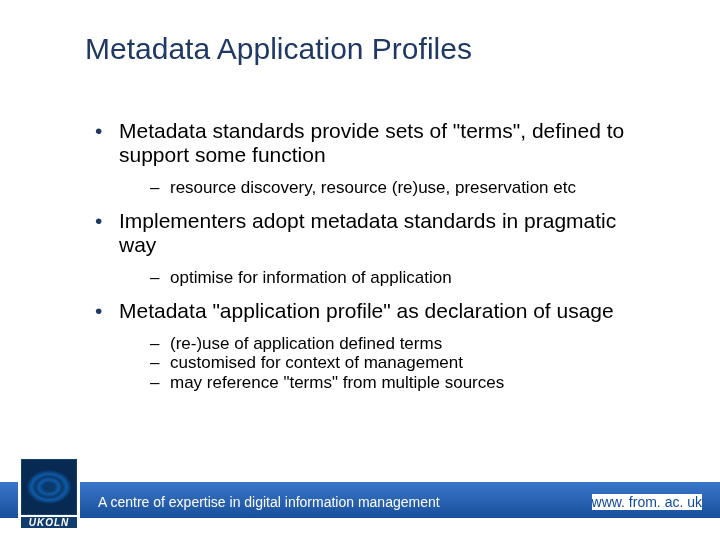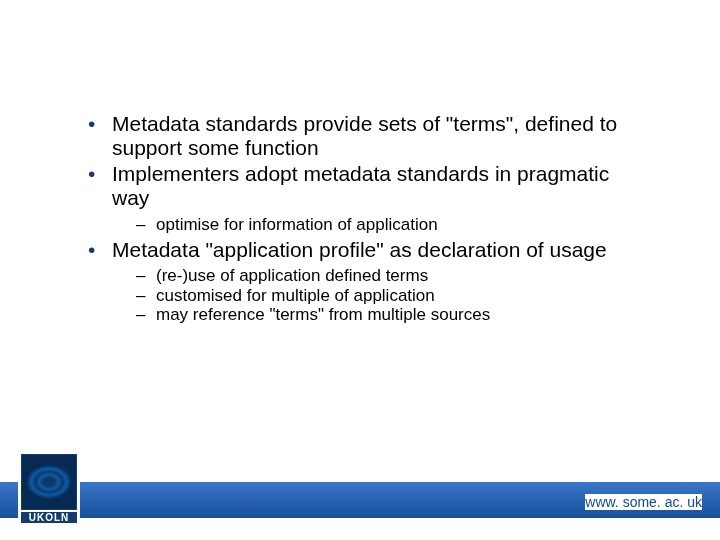--- a/index.html
+++ b/index.html
@@ -28,21 +28,21 @@
   }
   .body {
     position: absolute;
     left: 84px;
     top: 108px;
     width: 570px;
     font-size: 21px;
     line-height: 1.15;
   }
   .body ul {
-    margin: 4px;
+    margin: 11px;
     padding: 0;
     list-style: none;
   }
   .lvl1 > li {
     position: relative;
     padding-left: 24px;
     margin-bottom: 2px;
   }
   .lvl1 > li::before {
     content: "•";
@@ -97,22 +97,23 @@
   }
   .logo {
     position: absolute;
     left: 18px;
     bottom: 8px;
     width: 62px;
     height: 78px;
     display: flex;
     flex-direction: column;
     align-items: center;
-    justify-content: flex-start;
+    justify-content: center;
     background: #ffffff;
+    font-style: italic;
   }
   .logo-mark {
     width: 56px;
     height: 56px;
     background: radial-gradient(ellipse 60% 45% at 50% 50%, #0a3a6b 18%, #0e5aa8 30%, #0a3a6b 42%, #0e5aa8 54%, #072a52 70%);
     border: 1px solid #163e6e;
     box-sizing: border-box;
   }
   .logo-text {
     margin-top: 2px;
@@ -125,48 +126,53 @@
     width: 56px;
     text-align: center;
     box-sizing: border-box;
   }
 </style>
 </head>
 <body>
 
 <div class="slide">
 
+  <div class="title">Metadata Application Profiles</div>
 
   <div class="body">
     <ul class="lvl1">
       <li>
         <span>Metadata standards provide sets of "terms", defined to support some function</span>
+        <ul class="lvl2">
+          <li>resource discovery, resource (re)use, preservation etc</li>
+        </ul>
       </li>
       <li>
         <span>Implementers adopt metadata standards in pragmatic way</span>
         <ul class="lvl2">
           <li>optimise for information of application</li>
         </ul>
       </li>
       <li>
         <span>Metadata "application profile" as declaration of usage</span>
         <ul class="lvl2">
           <li>(re-)use of application defined terms</li>
-          <li>customised for multiple of application</li>
+          <li>customised for context of management</li>
           <li>may reference "terms" from multiple sources</li>
         </ul>
       </li>
     </ul>
   </div>
 
   <div class="footer-bar"></div>
 
   <div class="logo">
     <div class="logo-mark"></div>
     <div class="logo-text">UKOLN</div>
   </div>
 
+  <div class="tagline">A centre of expertise in digital information management</div>
 
   <div class="url">
-    <span>www. some. ac. uk</span>
+    <span>www. from. ac. uk</span>
   </div>
 
 </div>
 
 </body></html>

